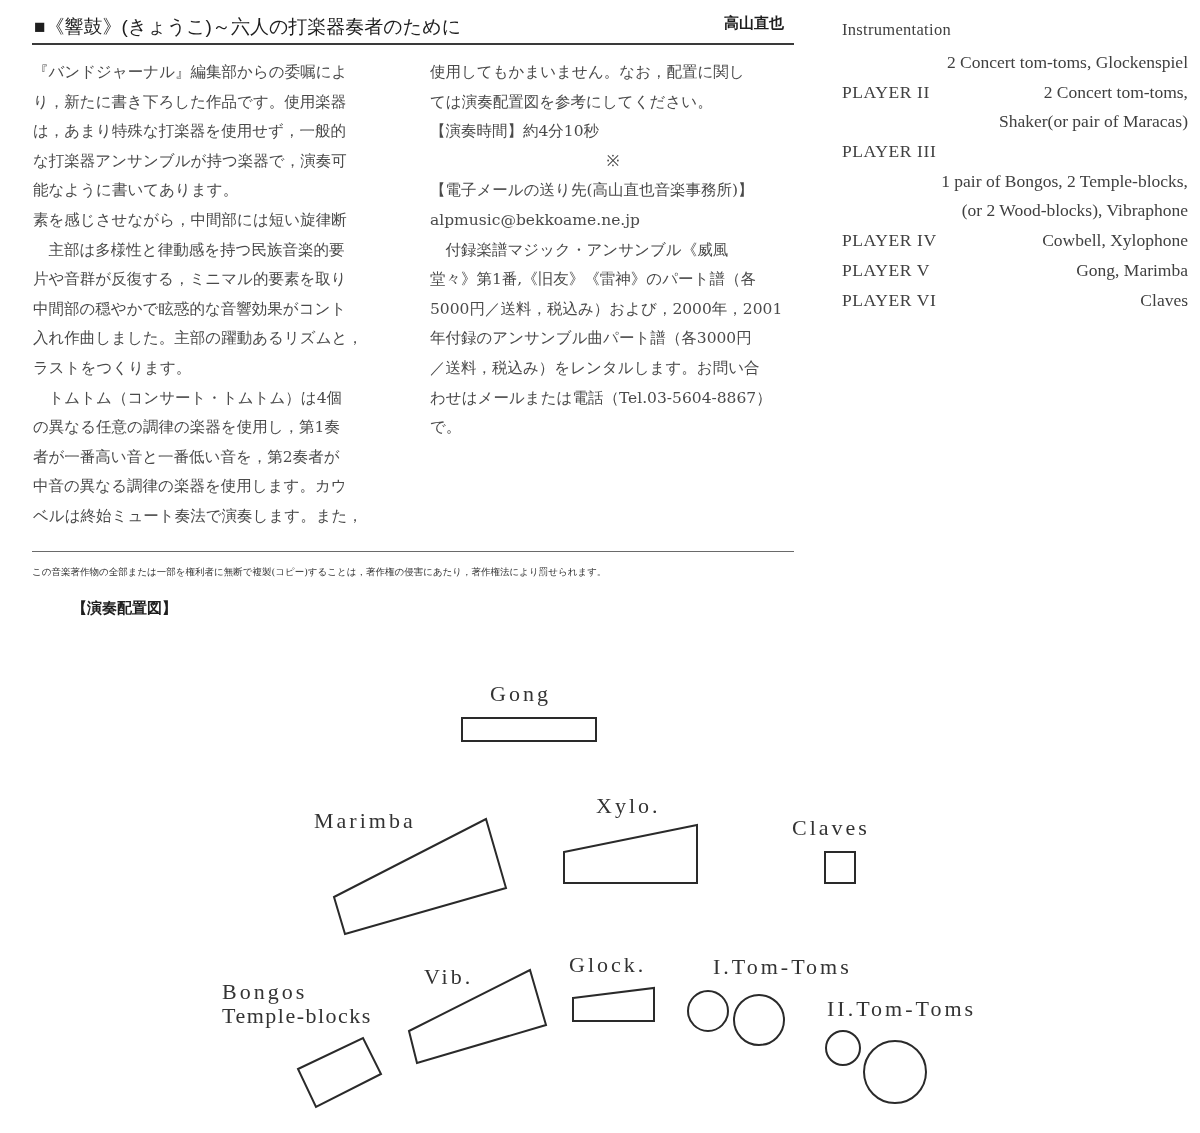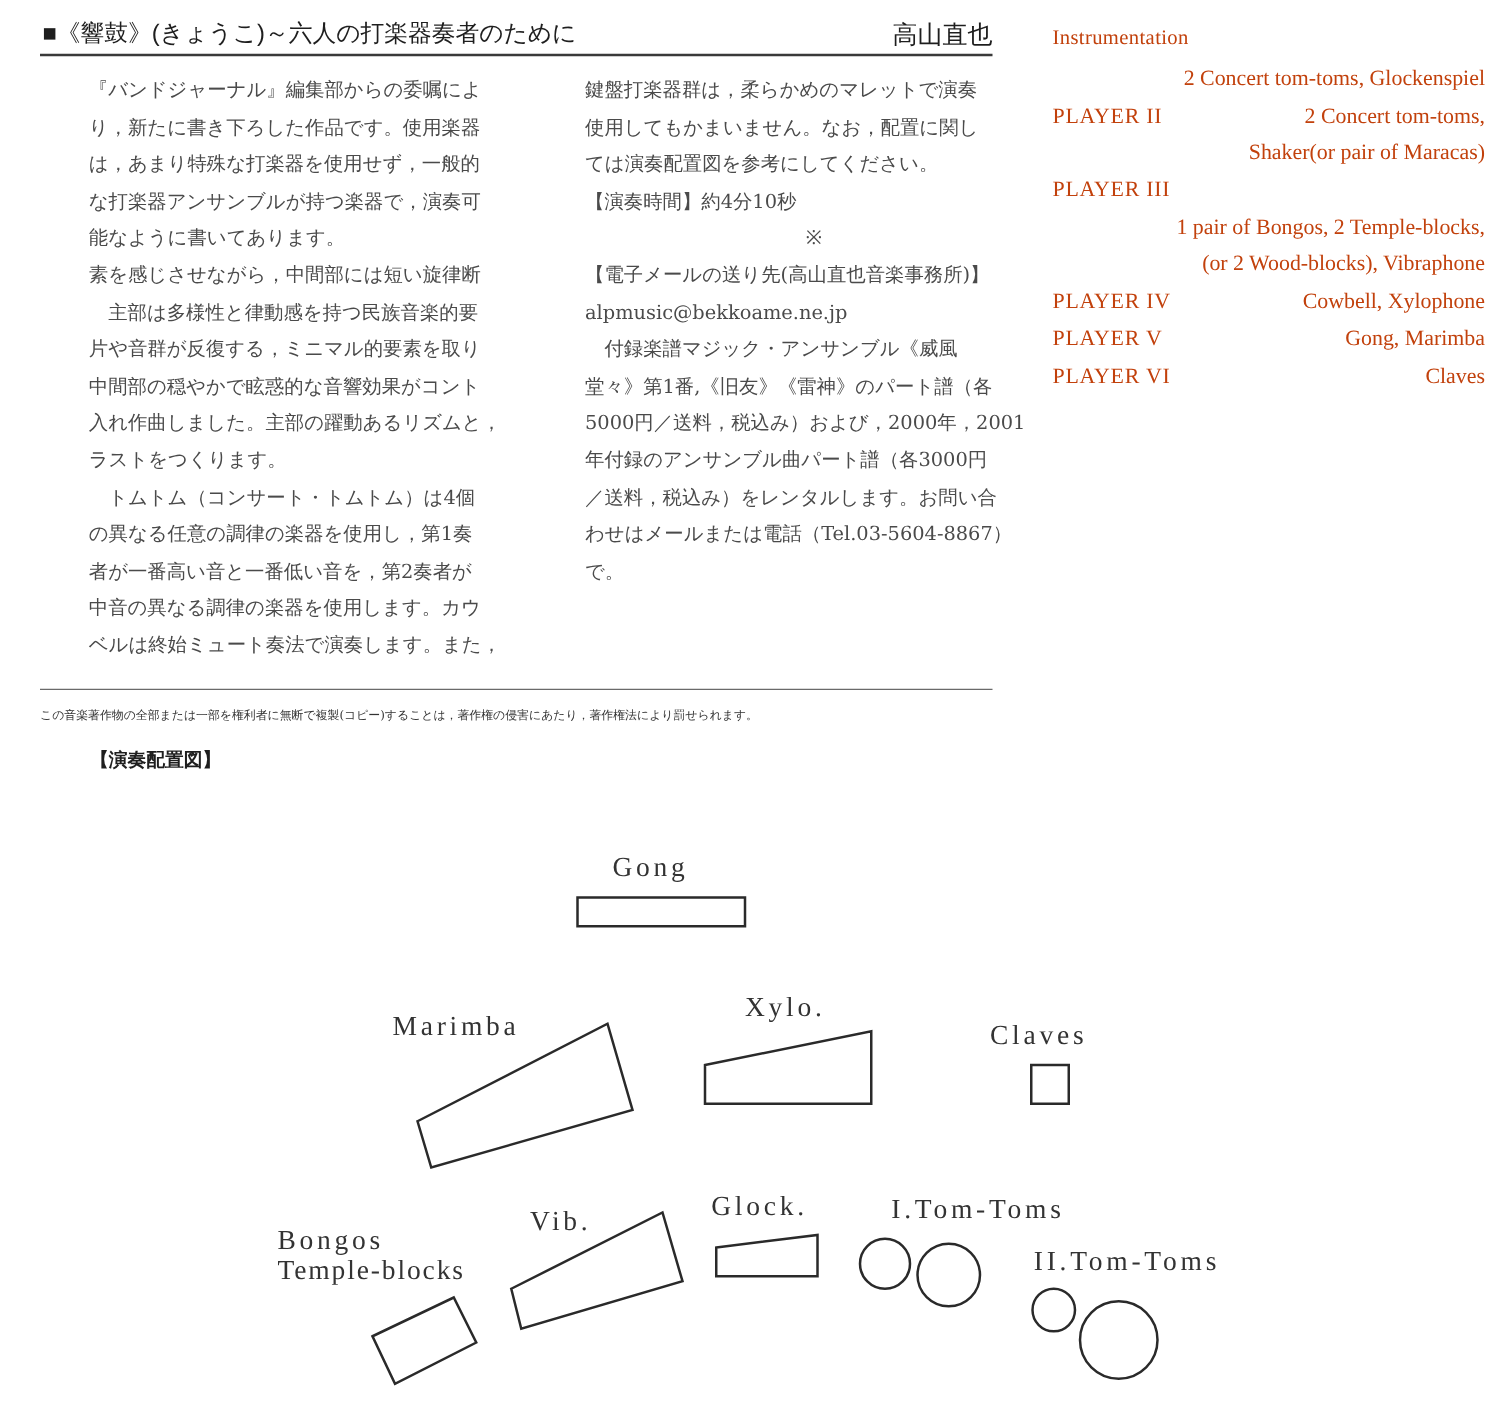--- a/index.html
+++ b/index.html
@@ -1,30 +1,30 @@
 <!DOCTYPE html>
 <html><head>
   <meta charset="utf-8">
   <style>
     html, body { margin:0; padding:0; background:#ffffff; }
     body { width:1200px; height:1133px; position:relative; overflow:hidden; color:#2a2a2a;
       font-family:"DejaVu Serif", serif; }
     .abs { position:absolute; }
     .header-title { left:34px; top:14px; font-family:Liberation Sans, sans-serif; font-size:19px; color:#1e1e1e; letter-spacing:0px; white-space:nowrap;text-align:right; }
-    .header-author { right:406px; top:14px; font-family:"DejaVu Sans", sans-serif; font-size:20px; color:#1e1e1e; white-space:nowrap; }
+    .header-author { right:416px; top:14px; font-family:"DejaVu Sans", sans-serif; font-size:15px; color:#1e1e1e; white-space:nowrap;font-weight:bold; }
     .rule-top { left:32px; top:43px; width:762px; height:2px; background:#3a3a3a; }
-    .col { font-size:15.5px; line-height:29.6px; color:#4a4a4a; width:366px; white-space:nowrap;margin-left:38px; }
+    .col { font-size:15.5px; line-height:29.6px; color:#4a4a4a; width:366px; white-space:nowrap; }
     .col1 { left:33px; top:58px; }
     .col2 { left:430px; top:58px; }
     .col .line { display:block; height:29.6px; }
     .center { text-align:center; }
     .rule-bottom { left:32px; top:551px; width:762px; height:1px; background:#6a6a6a; }
     .copyright { left:32px; top:566px; font-size:9.5px; color:#333; white-space:nowrap; }
     .layout-heading { left:32px; top:599px; font-family:"DejaVu Sans", sans-serif; font-size:15px; color:#1e1e1e; font-weight:bold;margin-left:40px; }
-    .instr { left:842px; top:18px; width:346px; font-family:"Liberation Serif", serif; color:#c2410c; font-size:17.5px; }
+    .instr { left:842px; top:18px; width:346px; font-family:"Liberation Serif", serif; color:#404040; font-size:17.5px; }
     .instr .title { font-size:16.5px; height:30px; line-height:24px; letter-spacing:0.3px; }
     .instr .row { position:relative; height:29.7px; line-height:29.7px; }
     .instr .pl { position:absolute; left:0; top:0; letter-spacing:0.6px; }
     .instr .val { position:absolute; right:0; top:0; text-align:right; white-space:nowrap; }
     .diagram { left:0; top:640px; width:1200px; height:493px; }
     .dlabel { font-family:"Liberation Serif", serif; font-size:22px; color:#333; letter-spacing:3px; fill:#333; }
   </style>
 </head>
 <body>
 
@@ -45,21 +45,20 @@
   <span class="line">入れ作曲しました。主部の躍動あるリズムと，</span>
   <span class="line">ラストをつくります。</span>
   <span class="line">　トムトム（コンサート・トムトム）は4個</span>
   <span class="line">の異なる任意の調律の楽器を使用し，第1奏</span>
   <span class="line">者が一番高い音と一番低い音を，第2奏者が</span>
   <span class="line">中音の異なる調律の楽器を使用します。カウ</span>
   <span class="line">ベルは終始ミュート奏法で演奏します。また，</span>
 </div>
 
 <div class="abs col col2">
-  <span class="line">鍵盤打楽器群は，柔らかめのマレットで演奏</span>
   <span class="line">使用してもかまいません。なお，配置に関し</span>
   <span class="line">ては演奏配置図を参考にしてください。</span>
   <span class="line">【演奏時間】約4分10秒</span>
   <span class="line center">※</span>
   <span class="line">【電子メールの送り先(高山直也音楽事務所)】</span>
   <span class="line">alpmusic@bekkoame.ne.jp</span>
   <span class="line">　付録楽譜マジック・アンサンブル《威風</span>
   <span class="line">堂々》第1番,《旧友》《雷神》のパート譜（各</span>
   <span class="line">5000円／送料，税込み）および，2000年，2001</span>
   <span class="line">年付録のアンサンブル曲パート譜（各3000円</span>

